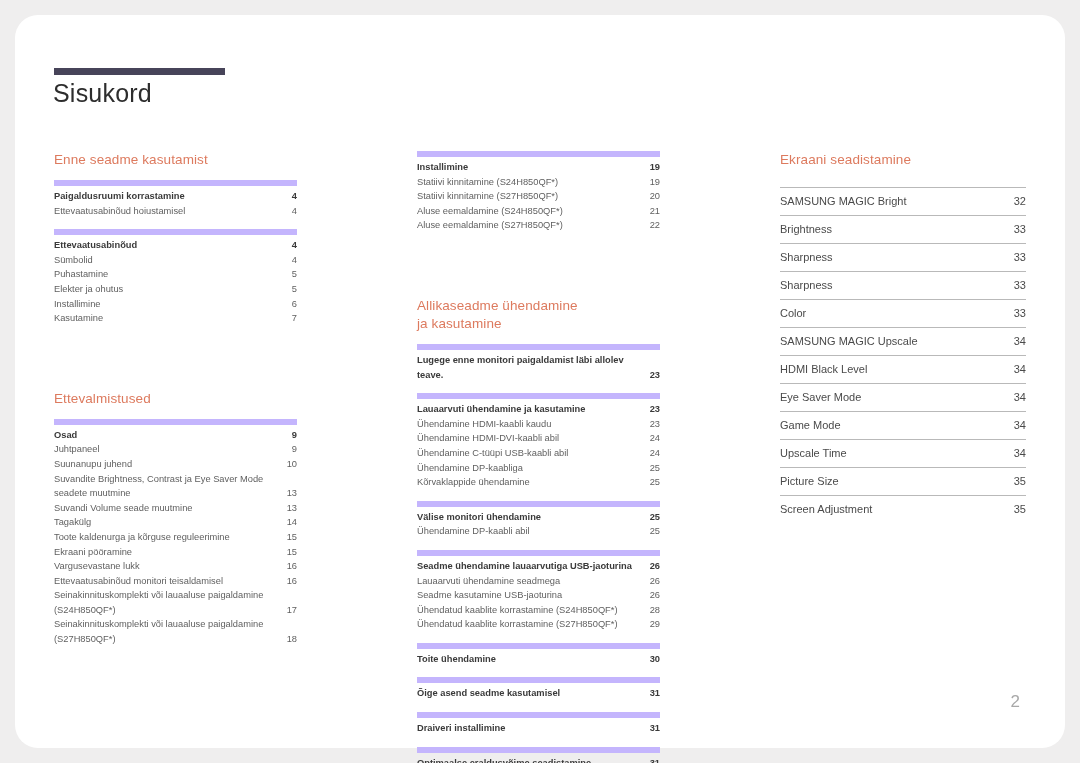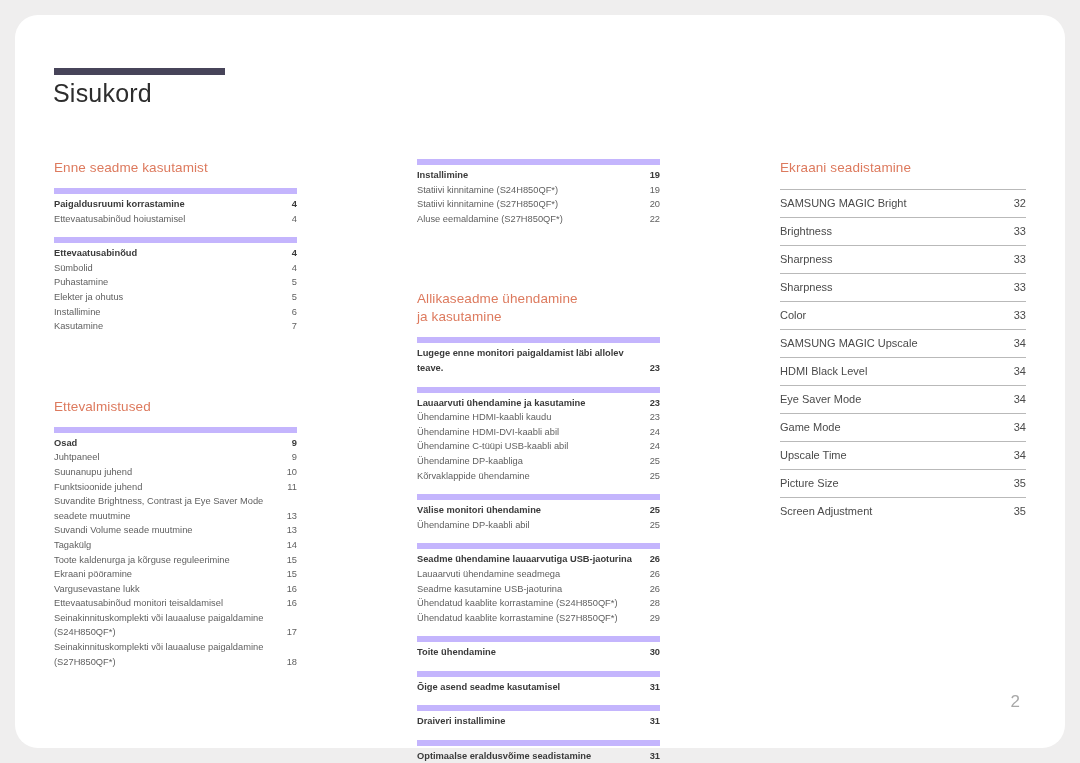--- a/index.html
+++ b/index.html
@@ -37,41 +37,41 @@
     top: 66px;
     font-size: 25px;
     font-weight: 400;
     color: #2d2d2d;
     letter-spacing: 0.2px;
     line-height: 1;
   }
   .columns {
     position: absolute;
     left: 0;
-    top: 12px;
+    top: 4px;
     width: 100%;
     height: 100%;
   }
   .col {
     position: absolute;
     top: 132px;
   }
   .col-1 { left: 39px;  width: 243px; }
   .col-2 { left: 402px; width: 243px; }
   .col-3 { left: 765px; width: 246px; }
 
   .section-head {
     color: #dd7a5e;
     font-size: 13.5px;
     font-weight: 400;
     line-height: 18px;
     margin: 0 0 11px 0;
     letter-spacing: 0.1px;
   }
-  .col-3 .section-head { margin-bottom: 12px; }
+  .col-3 .section-head { margin-bottom: 18px; }
   .gap-large { height: 53px; }
 
   .toc-group {
     border-top: 6px solid #c4b5fd;
     padding-top: 3px;
     margin-bottom: 11px;
   }
 
   .toc-row {
     display: flex;
@@ -178,24 +178,20 @@
           </div>
           <div class="toc-row">
             <span class="lbl">Juhtpaneel</span>
             <span class="pg">9</span>
           </div>
           <div class="toc-row">
             <span class="lbl">Suunanupu juhend</span>
             <span class="pg">10</span>
           </div>
           <div class="toc-row">
-            <span class="lbl">Funktsioonide juhend</span>
-            <span class="pg">11</span>
-          </div>
-          <div class="toc-row">
             <span class="lbl">Suvandite Brightness, Contrast ja Eye Saver Mode
 seadete muutmine</span>
             <span class="pg">13</span>
           </div>
           <div class="toc-row">
             <span class="lbl">Suvandi Volume seade muutmine</span>
             <span class="pg">13</span>
           </div>
           <div class="toc-row">
             <span class="lbl">Tagakülg</span>
@@ -237,20 +233,24 @@
           </div>
           <div class="toc-row">
             <span class="lbl">Statiivi kinnitamine (S24H850QF*)</span>
             <span class="pg">19</span>
           </div>
           <div class="toc-row">
             <span class="lbl">Statiivi kinnitamine (S27H850QF*)</span>
             <span class="pg">20</span>
           </div>
           <div class="toc-row">
+            <span class="lbl">Aluse eemaldamine (S24H850QF*)</span>
+            <span class="pg">21</span>
+          </div>
+          <div class="toc-row">
             <span class="lbl">Aluse eemaldamine (S27H850QF*)</span>
             <span class="pg">22</span>
           </div>
         </div>
         <div class="gap-large"></div>
         <div class="section-head" style="white-space: pre-line;">Allikaseadme ühendamine
 ja kasutamine</div>
         <div class="toc-group">
           <div class="toc-row bold">
             <span class="lbl">Lugege enne monitori paigaldamist läbi allolev

